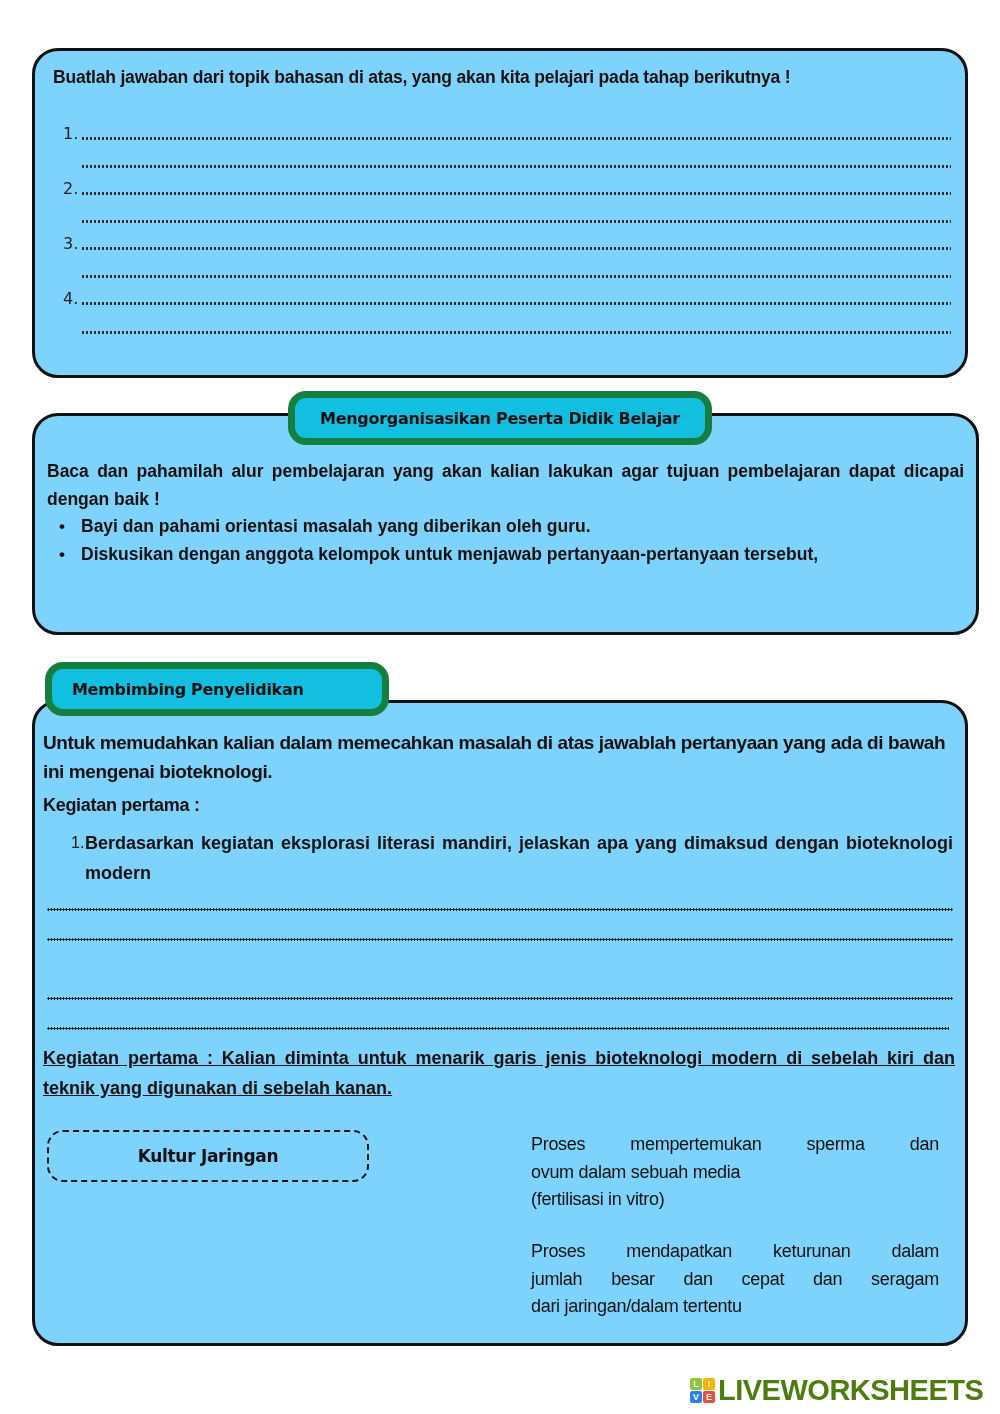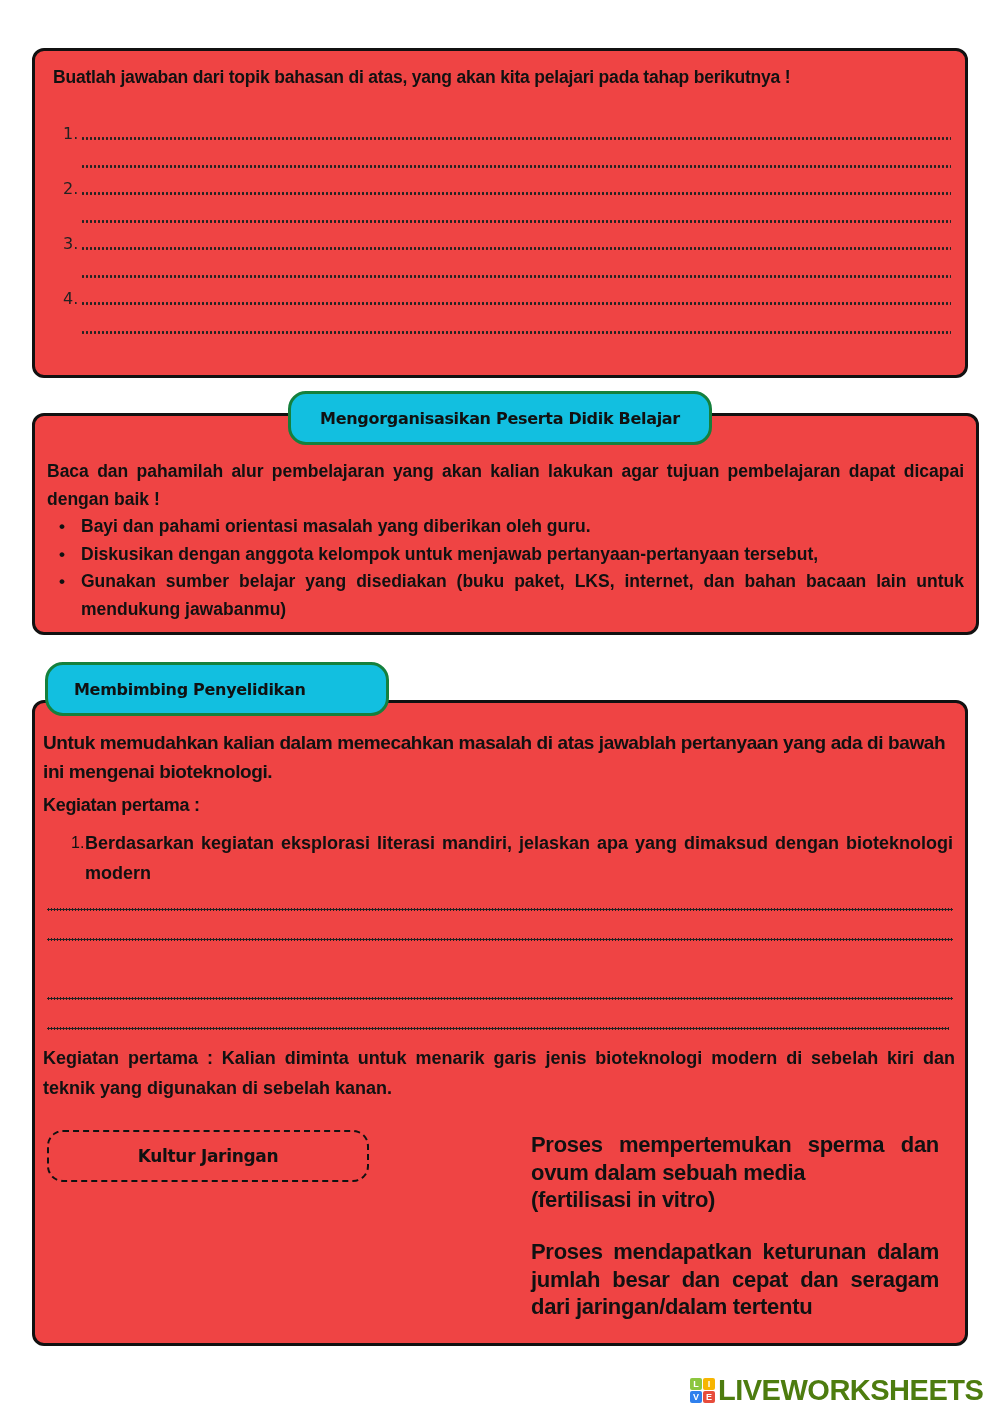--- a/index.html
+++ b/index.html
@@ -2,22 +2,22 @@
 <html><head>
 <meta charset="utf-8">
 <style>
   * { box-sizing: border-box; margin: 0; padding: 0; }
   html, body { width: 1000px; height: 1414px; background: #ffffff; }
   body { position: relative; font-family: "Liberation Sans", sans-serif; color: #111; overflow: hidden; }
 
   .box {
     position: absolute;
     border: 3px solid #111;
-    border-radius: 12px;
-    background: #ef4444;
+    border-radius: 26px;
+    background: #7dd3fc;
   }
 
   
   #box1 { left: 32px; top: 48px; width: 936px; height: 330px; }
   .b1-title {
     position: absolute; left: 18px; top: 16px;
     font-size: 17.5px; font-weight: bold; letter-spacing: -0.2px;
     font-family: "Liberation Sans", sans-serif;
   }
   .ans-line {
@@ -28,30 +28,30 @@
   .ans-dots {
     flex: 1; height: 3px; margin-bottom: 3px;
     background-image: radial-gradient(circle, #222 1.1px, transparent 1.3px);
     background-size: 4px 3px; background-repeat: repeat-x;
   }
 
   
   .pill {
     position: absolute;
     background: #12bfe0;
-    border: 3px solid #15803d;
+    border: 7px solid #15803d;
     border-radius: 18px;
     font-weight: bold;
     color: #111;
     display: flex; align-items: center;
     font-family: "DejaVu Sans", sans-serif;
     z-index: 2;
   }
   #pill2 { left: 288px; top: 391px; width: 424px; height: 54px; justify-content: center; font-size: 16px; letter-spacing: -0.3px; }
-  #pill3 { left: 45px; top: 662px; width: 344px; height: 54px; padding-left: 26px; font-size: 16px; letter-spacing: -0.3px; }
+  #pill3 { left: 45px; top: 662px; width: 344px; height: 54px; padding-left: 20px; font-size: 16px; letter-spacing: -0.3px; }
 
   
   #box2 { left: 32px; top: 413px; width: 947px; height: 222px; }
   .b2-text {
     position: absolute; left: 12px; right: 12px; top: 42px;
     font-size: 17.5px; line-height: 27.5px; text-align: justify;
     font-family: "Liberation Sans", sans-serif; font-weight: bold;
   }
   .b2-text ul { list-style: none; }
   .b2-text li { position: relative; padding-left: 34px; }
@@ -81,36 +81,36 @@
     position: absolute; left: 46px; top: 248px;
     font-size: 18px; font-weight: bold;
   }
   .fill-line {
     position: absolute; left: 12px; right: 12px; height: 3px;
     background-image: radial-gradient(circle, #222 1.1px, transparent 1.3px);
     background-size: 3px 3px; background-repeat: repeat-x;
   }
   .b3-keg2 {
     position: absolute; left: 8px; right: 10px; top: 340px;
-    font-size: 18px; line-height: 30px; font-weight: bold; text-align: justify;
+    font-size: 18px; line-height: 30px; font-weight: bold; text-align: justify; text-decoration: underline;
   }
 
   .dash-box {
     position: absolute; width: 322px; height: 52px;
     border: 2.5px dashed #111; border-radius: 16px;
     display: flex; align-items: center; justify-content: center;
     font-size: 17px; font-weight: bold; letter-spacing: -0.3px;
     font-family: "DejaVu Sans", sans-serif;
   }
   #dash1 { left: 12px; top: 427px; }
   #dash2 { left: 12px; top: 536px; }
 
   .desc {
     position: absolute; left: 496px; right: 26px;
-    font-size: 22px; line-height: 27.5px; font-weight: bold; letter-spacing: -0.3px;
+    font-size: 18px; line-height: 27.5px; font-weight: normal; letter-spacing: -0.3px;
     font-family: "Liberation Sans", sans-serif;
   }
   #desc1 { top: 428px; }
   #desc2 { top: 535px; }
   .desc .j { text-align: justify; text-align-last: justify; display: block; }
   .desc .l { display: block; }
 
   
   #logo {
     position: absolute; left: 690px; top: 1374px; height: 32px;
@@ -167,21 +167,20 @@
     <span class="ans-dots"></span>
   </div>
 </div>
 
 <div class="box" id="box2">
   <div class="b2-text">
     <p>Baca dan pahamilah alur pembelajaran yang akan kalian lakukan agar tujuan pembelajaran dapat dicapai dengan baik !</p>
     <ul>
       <li>Bayi dan pahami orientasi masalah yang diberikan oleh guru.</li>
       <li>Diskusikan dengan anggota kelompok untuk menjawab pertanyaan-pertanyaan tersebut,</li>
-      <li>Gunakan sumber belajar yang disediakan (buku paket, LKS, internet, dan bahan bacaan lain untuk mendukung jawabanmu)</li>
     </ul>
   </div>
 </div>
 <div class="pill" id="pill2">Mengorganisasikan Peserta Didik Belajar</div>
 
 <div class="box" id="box3">
   <div class="b3-intro">Untuk memudahkan kalian dalam memecahkan masalah di atas jawablah pertanyaan yang ada di bawah ini mengenai bioteknologi.</div>
   <div class="b3-keg">Kegiatan pertama :</div>
 
   <div class="q1">

